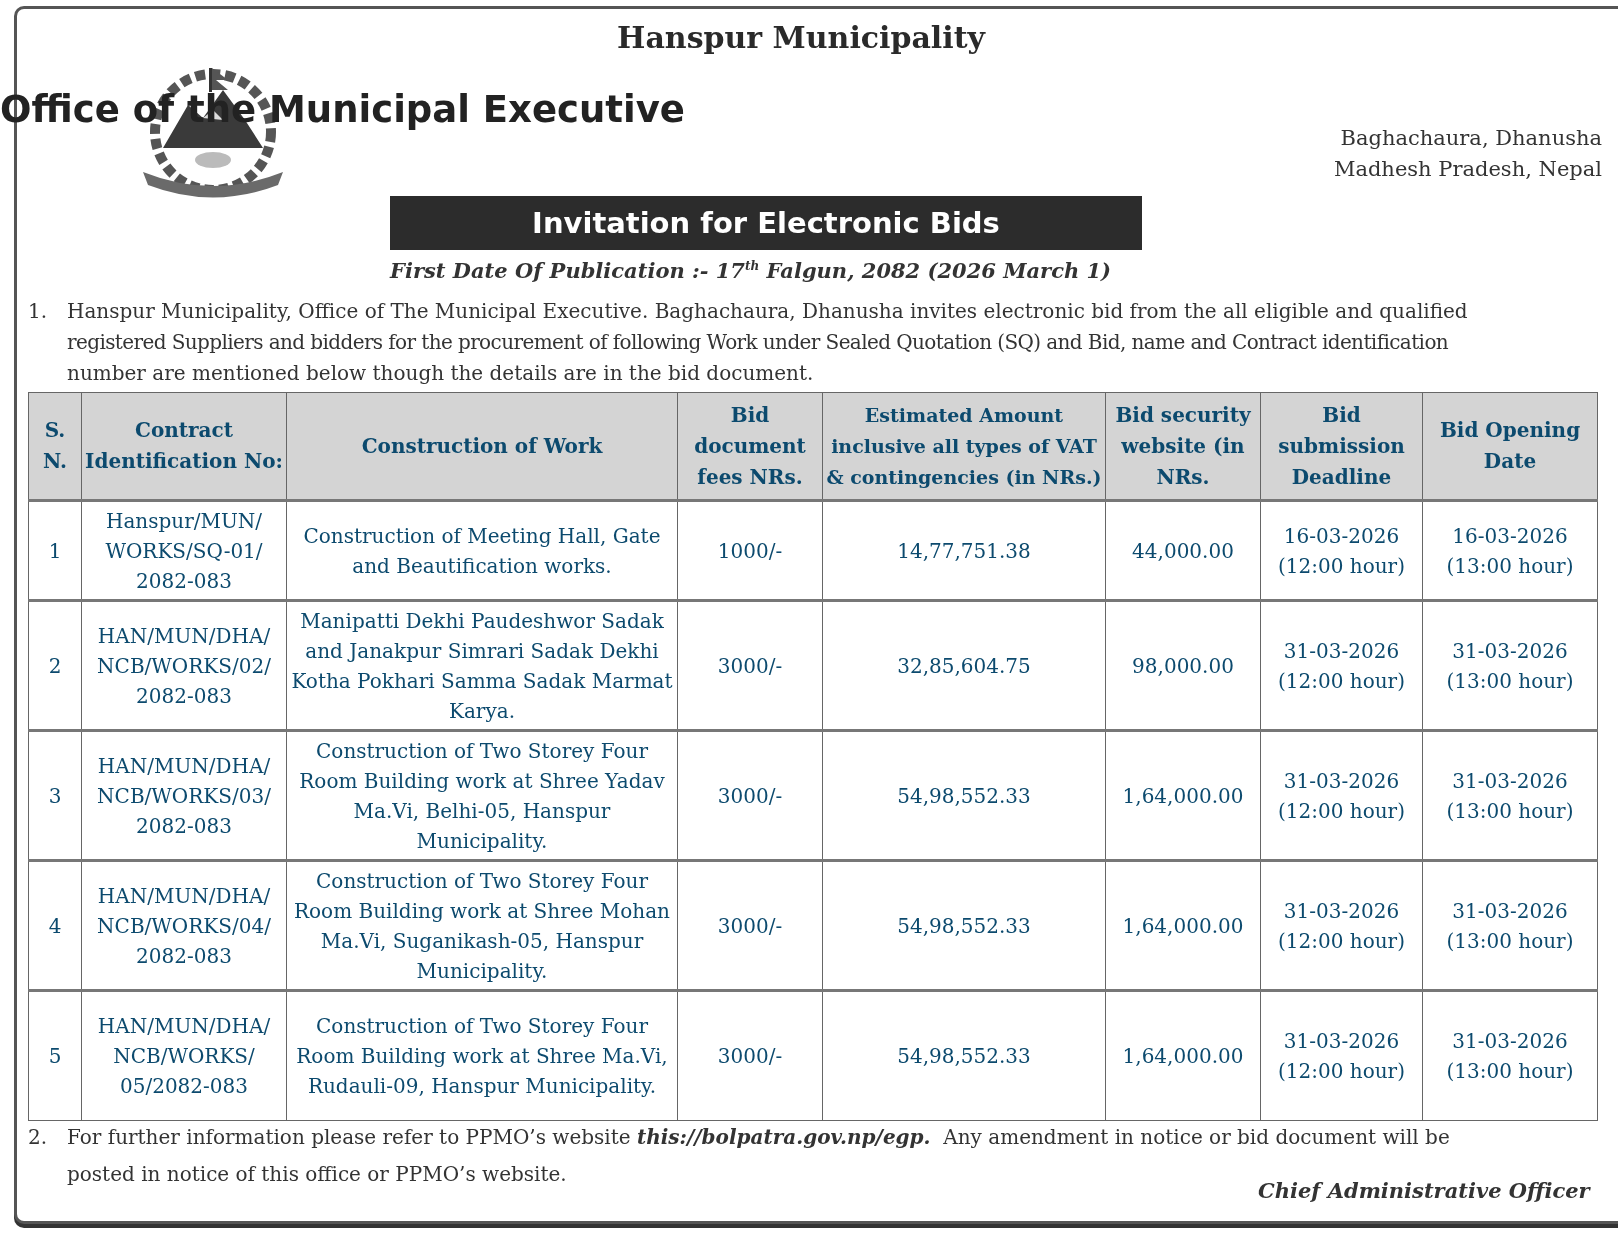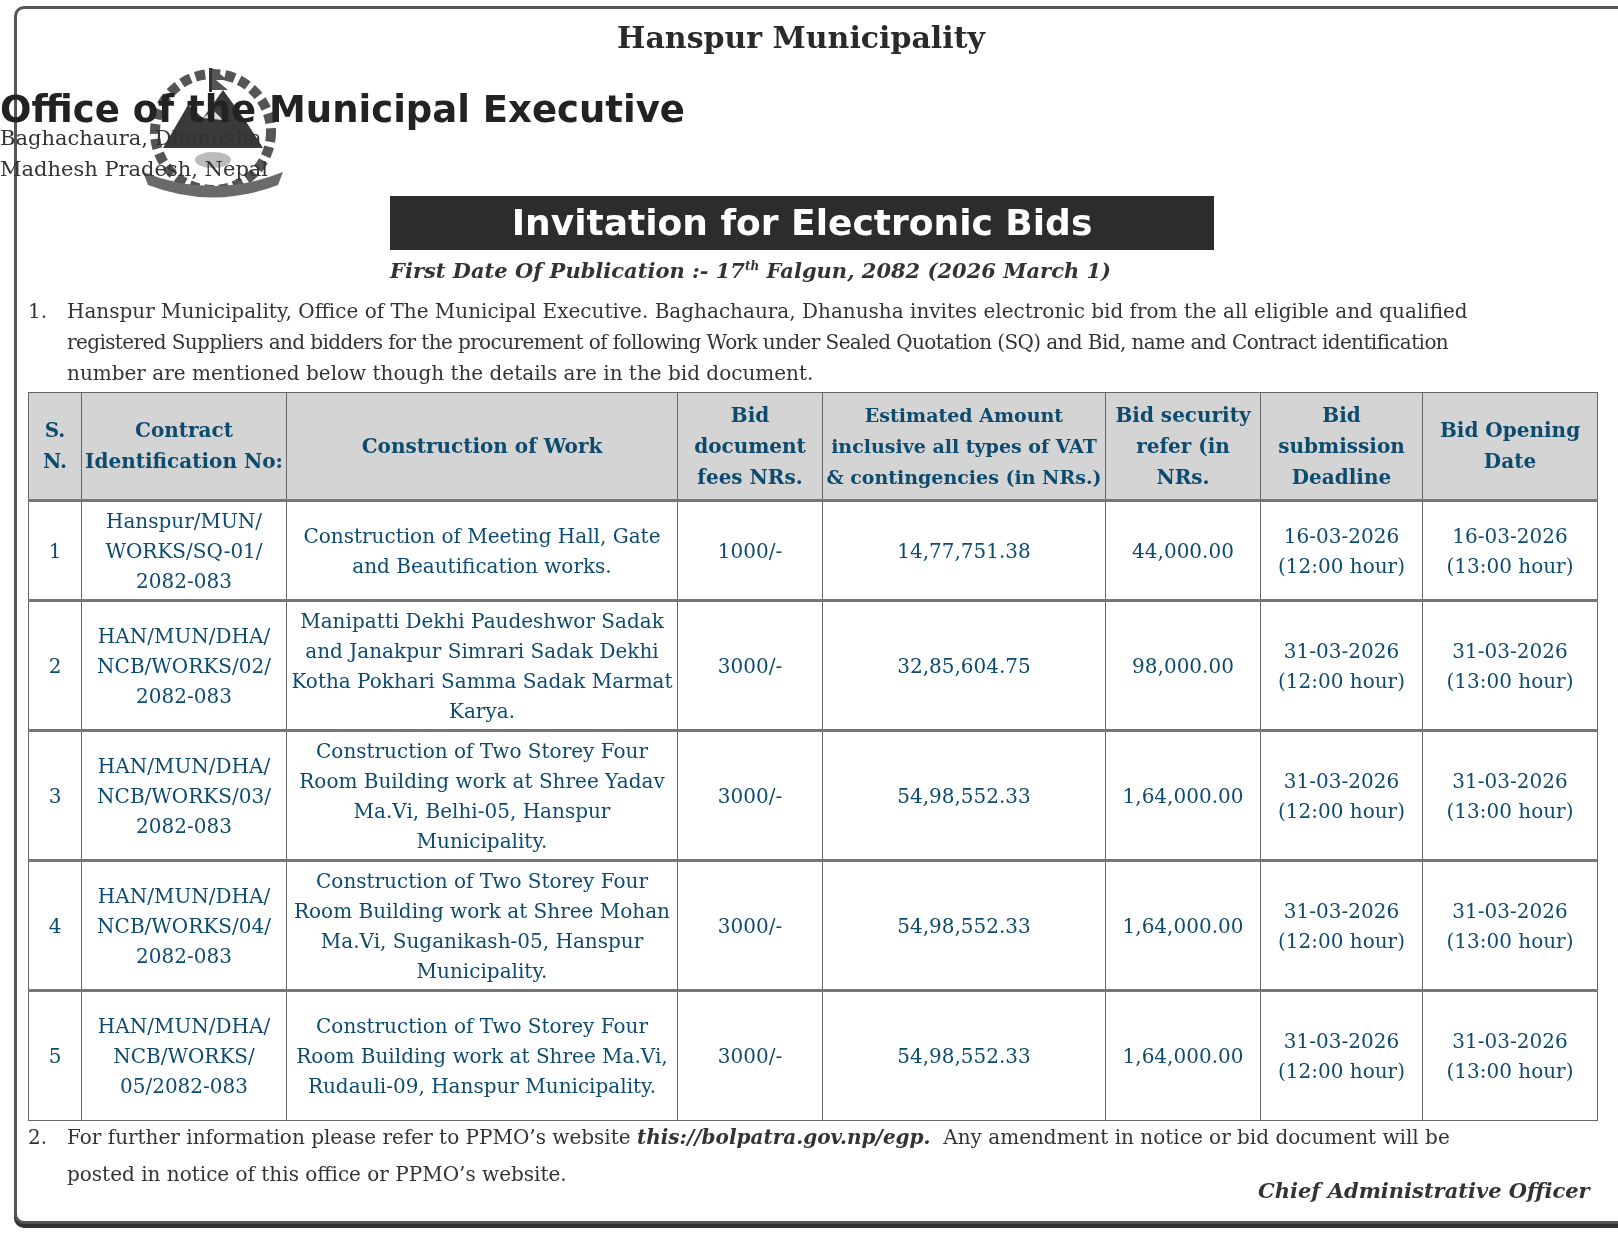--- a/index.html
+++ b/index.html
@@ -1,22 +1,22 @@
 <!DOCTYPE html>
 <html><head>
 <meta charset="utf-8">
 <style>
   html, body { margin:0; padding:0; background:#fff; }
   body { width:1618px; height:1260px; overflow:hidden; position:relative; font-family:"DejaVu Serif", serif; color:#2b2b2b; }
   .frame { position:absolute; left:14px; top:6px; width:1640px; height:1212px; border:3px solid #555; border-right:none; border-radius:10px 0 0 10px; box-shadow: 0 4px 0 #333; background:#fff; }
   .emblem { position:absolute; left:133px; top:60px; width:160px; height:140px; }
   .h1 { position:absolute; left:0; width:1602px; top:20px; text-align:center; font-family:"DejaVu Serif", serif; font-weight:bold; font-size:30px; color:#2a2a2a; }
   .h2 { position:absolute; left:0; width:1602px; top:88px; text-align:left; font-family:"DejaVu Sans", sans-serif; font-weight:bold; font-size:37px; color:#222; }
-  .addr { position:absolute; left:0; width:1602px; text-align:left; font-size:21px; color:#333; }
-  .banner { position:absolute; left:390px; top:196px; width:824px; height:54px; background:#2c2c2c; color:#fff; text-align:center; font-family:"DejaVu Sans", sans-serif; font-weight:bold; font-size:36px; line-height:54px; }
+  .addr { position:absolute; left:0; width:1602px; text-align:right; font-size:21px; color:#333; }
+  .banner { position:absolute; left:390px; top:196px; width:752px; height:54px; background:#2c2c2c; color:#fff; text-align:center; font-family:"DejaVu Sans", sans-serif; font-weight:bold; font-size:29px; line-height:54px; }
   .pubdate { position:absolute; left:390px; top:258px; font-style:italic; font-weight:bold; font-size:21px; color:#333; white-space:nowrap; }
   .pubdate sup { font-size:12px; }
   .para { position:absolute; left:28px; width:1620px; font-size:20px; line-height:31px; color:#333; white-space:nowrap; }
   .para .num { position:absolute; left:0; }
   .para .txt { position:absolute; left:39px; }
   table { position:absolute; left:28px; top:392px; border-collapse:collapse; font-size:20px; color:#0c4a6e; }
   th { background:#d4d4d4; font-weight:bold; border:1.5px solid #666; line-height:31px; padding:0 2px; text-align:center; }
   td { border:1.5px solid #666; text-align:center; line-height:30px; padding:0 2px; }
   tr.r { border-top:3px solid #777; }
   .footer-sign { position:absolute; left:1258px; top:1178px; font-style:italic; font-weight:bold; font-size:21px; color:#333; white-space:nowrap; }
@@ -54,21 +54,21 @@
 </div>
 
 <table>
   <thead>
     <tr style="height:108px">
       <th style="width:48px">S. N.</th>
       <th style="width:200px">Contract Identification No:</th>
       <th style="width:386px">Construction of Work</th>
       <th style="width:140px">Bid document fees NRs.</th>
       <th style="width:278px; font-size:19px">Estimated Amount inclusive all types of VAT &amp; contingencies (in NRs.)</th>
-      <th style="width:150px">Bid security refer (in NRs.</th>
+      <th style="width:150px">Bid security website (in NRs.</th>
       <th style="width:157px">Bid submission Deadline</th>
       <th style="width:170px">Bid Opening Date</th>
     </tr>
   </thead>
   <tbody id="tbody">
       <tr class="r" style="height: 100px;">
         <td>1</td>
         <td>Hanspur/MUN/ WORKS/SQ-01/ 2082-083</td>
         <td>Construction of Meeting Hall, Gate and Beautification works.</td>
         <td>1000/-</td>

